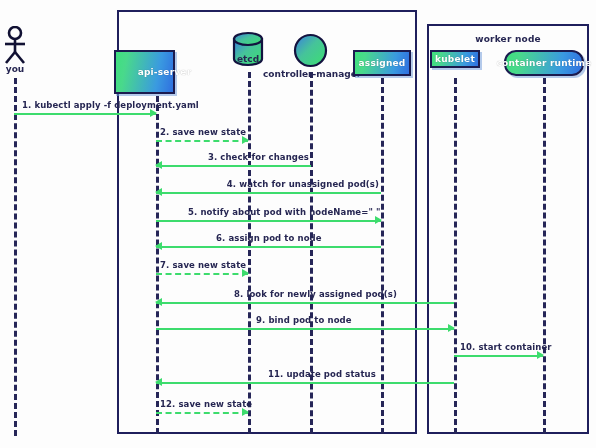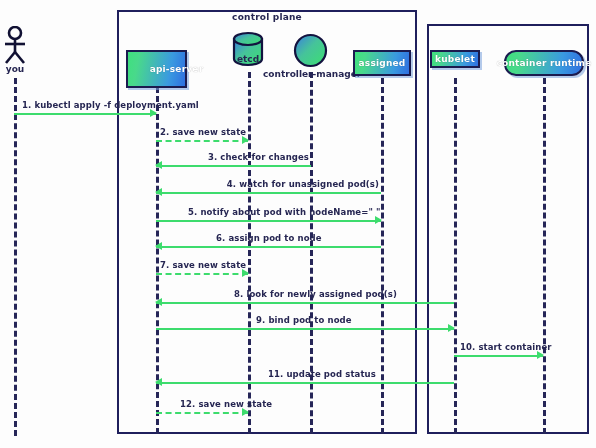--- a/index.html
+++ b/index.html
@@ -124,44 +124,44 @@
     white-space: nowrap;
     letter-spacing: .1px;
   }
 </style>
 </head>
 <body>
 
 <div id="canvas">
 
   <div class="group-box" style="left:117px; top:10px; width:300px; height:424px;"></div>
-  <div class="group-title" style="left:117px; top:12px; width:300px;">control plane</div>
 
   <div class="group-box" style="left:427px; top:24px; width:162px; height:410px;"></div>
+  <div class="group-title" style="left:427px; top:34px; width:162px;">worker node</div>
 
   <div class="lifeline" style="left:14px;  top:78px;  height:358px;"></div>
   <div class="lifeline" style="left:156px; top:78px;  height:356px;"></div>
   <div class="lifeline" style="left:248px; top:72px;  height:362px;"></div>
   <div class="lifeline" style="left:310px; top:72px;  height:362px;"></div>
   <div class="lifeline" style="left:381px; top:78px;  height:356px;"></div>
   <div class="lifeline" style="left:454px; top:78px;  height:356px;"></div>
   <div class="lifeline" style="left:543px; top:78px;  height:356px;"></div>
 
   <div class="actor-wrap" style="left:0px; top:26px; width:30px; height:38px;">
     <svg width="30" height="38" viewBox="0 0 30 38">
       <circle cx="15" cy="7" r="6" fill="none" stroke="#111133" stroke-width="2.6"></circle>
       <line x1="15" y1="13" x2="15" y2="26" stroke="#111133" stroke-width="2.6"></line>
       <line x1="5" y1="18" x2="25" y2="18" stroke="#111133" stroke-width="2.6"></line>
       <line x1="15" y1="26" x2="6" y2="37" stroke="#111133" stroke-width="2.6"></line>
       <line x1="15" y1="26" x2="24" y2="37" stroke="#111133" stroke-width="2.6"></line>
     </svg>
   </div>
   <div class="actor-label" style="left:0px; top:64px; width:30px;">you</div>
 
-  <div class="participant" style="left:126px; top:50px; width:61px; height:38px;padding-left:40px;">
+  <div class="participant" style="left:114px; top:50px; width:61px; height:44px;padding-left:40px;">
     <span class="p-label">api-server</span>
   </div>
 
   <div class="shape-wrap" style="left:229px; top:30px; width:38px; height:38px;">
     <svg width="38" height="38" viewBox="0 0 38 38">
       <defs>
         <linearGradient id="gradCyl" x1="0" y1="0" x2="1" y2="1">
           <stop offset="0%" stop-color="#3a7fe0"></stop>
           <stop offset="45%" stop-color="#46c39a"></stop>
           <stop offset="100%" stop-color="#3ce070"></stop>
@@ -261,16 +261,16 @@
 
   <div class="msg" style="left:156px; top:382px; width:298px;">
     <div class="msg-line"></div>
     <div class="arrow-head left"></div>
     <div class="msg-label" style="left:112px;">11. update pod status</div>
   </div>
 
   <div class="msg" style="left:156px; top:412px; width:92px;">
     <div class="msg-line dashed"></div>
     <div class="arrow-head right"></div>
-    <div class="msg-label" style="left:12px;padding-left:12px;">12. save new state</div>
+    <div class="msg-label" style="left:4px;">12. save new state</div>
   </div>
 
 </div>
 
 </body></html>

